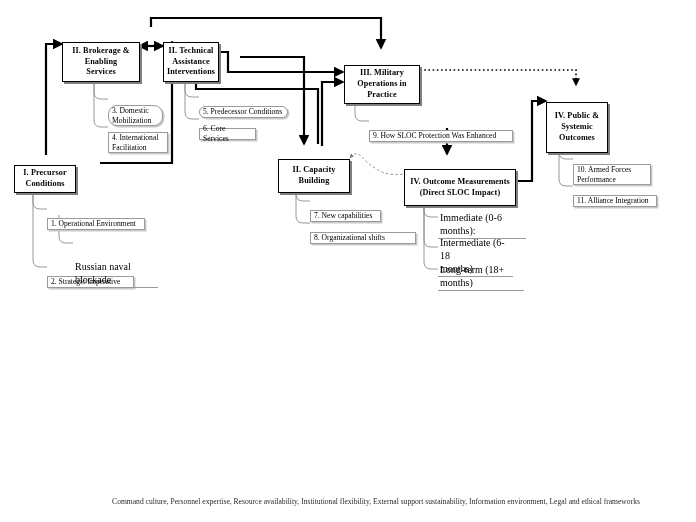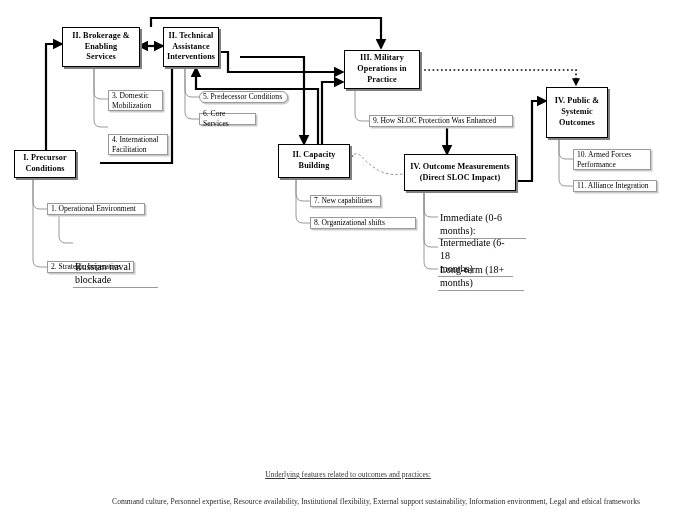--- a/index.html
+++ b/index.html
@@ -31,20 +31,21 @@
   
   .node {
     position: absolute;
     box-sizing: border-box;
     display: flex;
     align-items: center;
     justify-content: center;
     text-align: center;
     background: #ffffff;
     z-index: 5;
+    margin-top: 15px;
   }
   
   .major {
     border: 1px solid #000000;
     box-shadow: 2px 2px 0 0 #808080;
     font-weight: bold;
     font-size: 8.2px;
     line-height: 1.32;
     letter-spacing: 0.1px;
     padding: 2px 3px;
@@ -208,28 +209,28 @@
     </span>
   </div>
 
   <div class="node major" style="left:278px; top:144px; width:72px; height:34px;">
     <span>
       <span>II. Capacity</span><br>
       <span>Building</span>
     </span>
   </div>
 
-  <div class="node sub" style="left:108px; top:90px; width:55px; height:21px;">
+  <div class="node sub" style="left:108px; top:90px; width:55px; height:21px;border-radius:9px;">
     <span>
       <span>3. Domestic</span><br>
       <span>Mobilization</span>
     </span>
   </div>
 
-  <div class="node sub" style="left:108px; top:134px; width:60px; height:21px;">
+  <div class="node sub" style="left:108px; top:117px; width:60px; height:21px;">
     <span>
       <span>4. International</span><br>
       <span>Facilitation</span>
     </span>
   </div>
 
   <div class="node sub" style="left:199px; top:91px; width:89px; height:12px;border-radius:6px;">
     <span>5. Predecessor Conditions</span>
   </div>
 
@@ -280,21 +281,18 @@
     <span>
       <span>Intermediate (6-18</span><br>
       <span>months)</span>
     </span>
   </div>
 
   <div class="leaf" style="left:438px; top:263px; width:86px;">
     <span>Long-term (18+ months)</span>
   </div>
 
-  <div class="footer-title" style="top:470px;">
-    <span>Underlying features related to outcomes and practices:</span>
-  </div>
 
   <div class="footer-list" style="top:497px;padding-left:28px;">
     <span>Command culture,  Personnel expertise, Resource availability, Institutional flexibility, External support sustainability, Information  environment, Legal and ethical frameworks</span>
   </div>
 
 </div>
 
 </body></html>

